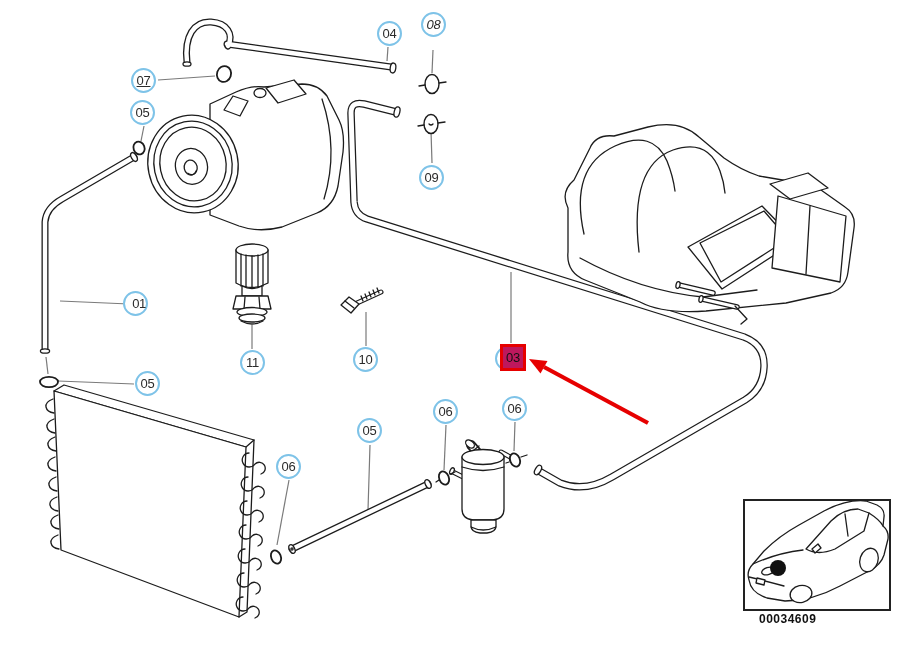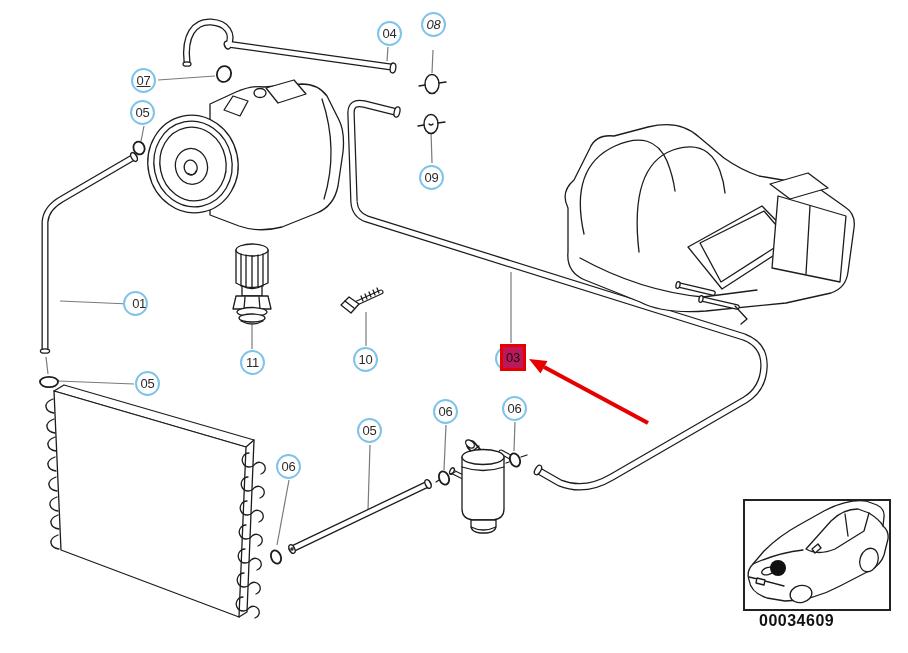--- a/index.html
+++ b/index.html
@@ -25,21 +25,21 @@
   .boxln { fill:none; stroke:#222; stroke-width:2; }
 
   .callout { position:absolute; width:21px; height:21px; border:2.5px solid #7ec3e8;
              border-radius:50%; background:#fff; color:#2b2b2b; z-index:2;
              font-size:13px; line-height:21px; text-align:center; letter-spacing:-0.3px; }
   .callout.behind { z-index:1; }
   .highlight-box { position:absolute; left:500px; top:344px; width:20px; height:21px;
              border:3.5px solid #e60000; background:#be185d; color:#111; z-index:3;
              font-size:13px; line-height:21px; text-align:center; letter-spacing:-0.3px; }
   .code-label { position:absolute; left:759px; top:612px; width:120px; color:#111;
-             font-size:16px; font-weight:700; letter-spacing:0.5px; z-index:2; }
+             font-size:12px; font-weight:700; letter-spacing:0.5px; z-index:2; }
 </style>
 </head>
 <body>
 
 <div class="stage">
 
 <svg class="art" width="908" height="653" viewBox="0 0 908 653">
   <defs>
     <g id="coil">
           <path class="ln" d="M 0,-7 a 7,7 0 1 0 6,11 a 6,6 0 1 1 6,10"></path>

